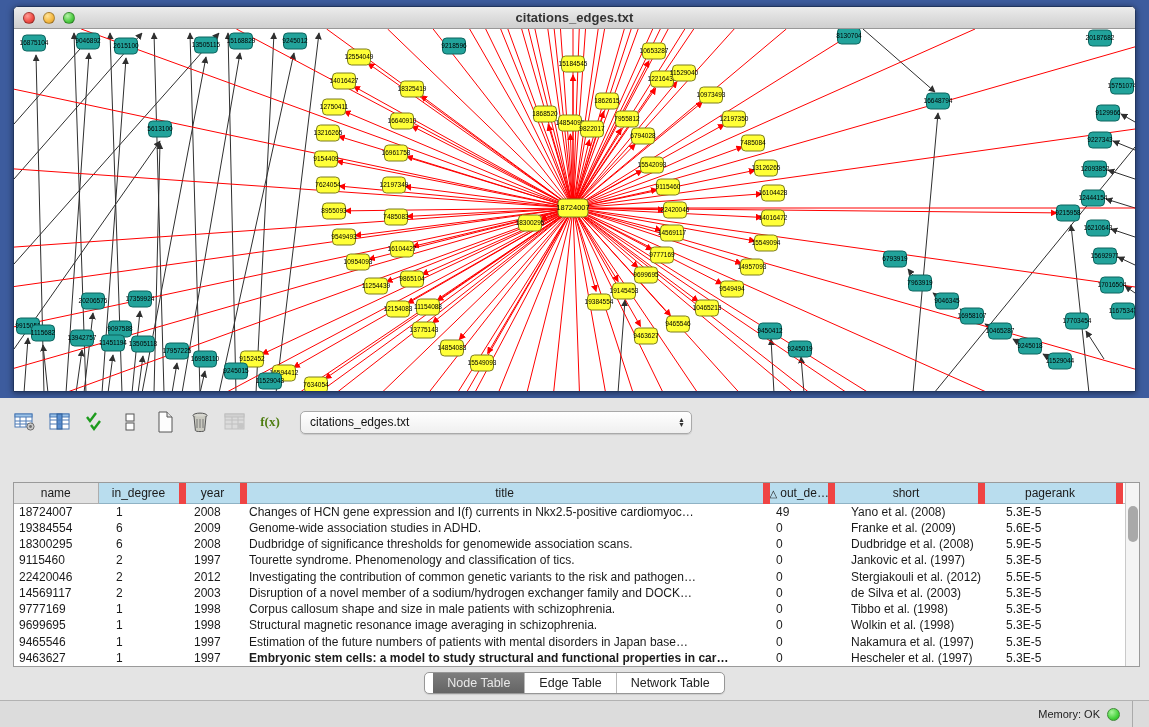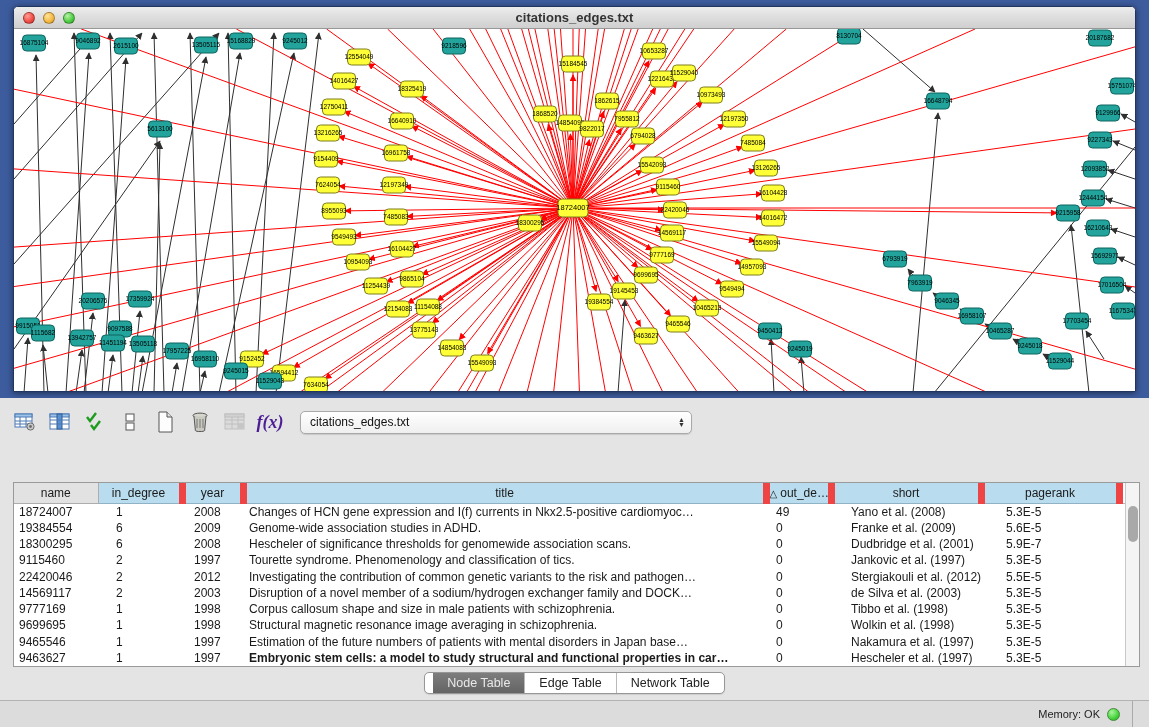--- a/index.html
+++ b/index.html
@@ -29,21 +29,21 @@
     border-top:1px solid #f6f6f6; border-bottom:1px solid #ababab;
     display:flex; align-items:center; padding:0 10px; }
   .panel-title { font-size:12px; color:#333; }
   .panel-titlebar .spacer { flex:1; }
   .pt-btn { width:22px; height:20px; display:flex; align-items:center; justify-content:center; cursor:default; }
   .close-x { font-size:14px; font-weight:bold; color:#222; line-height:1; }
 
   .toolbar { height:36px; display:flex; align-items:center; padding:0 12px; gap:9px; margin-top:6px; }
   .tb-btn { width:26px; height:26px; display:flex; align-items:center; justify-content:center; border-radius:3px; }
   .tb-btn.disabled { opacity:.4; }
-  .fx { font-family:"Liberation Serif",serif; font-style:italic; font-size:18px; font-weight:bold; color:#4c1d95; }
+  .fx { font-family:"Liberation Serif",serif; font-size:13px; font-weight:bold; color:#4d7c0f; }
 
   .table-select { margin-left:8px; width:392px; height:23px; border:1px solid #a9a9a9; border-radius:5px;
     background:linear-gradient(#ffffff,#efefef); display:flex; align-items:center; padding:0 6px 0 9px;
     font-size:12px; color:#111; box-shadow:0 1px 1px rgba(0,0,0,.12); }
   .table-select .sel-label { flex:1; }
   .updown { display:flex; flex-direction:column; align-items:center; line-height:5px; font-size:7px; color:#333; }
 
   .table-wrap { position:absolute; left:13px; top:84px; width:1127px; height:185px;
     border:1px solid #9a9a9a; background:#fff; display:flex; }
   table { border-collapse:collapse; table-layout:fixed; font-size:12px; color:#1a1a1a; width:1111px; }
@@ -784,24 +784,24 @@
             <td style="padding-left: 6px;">Genome-wide association studies in ADHD.</td>
             <td style="padding-left: 10px;">0</td>
             <td style="padding-left: 20px;">Franke et al. (2009)</td>
             <td style="padding-left: 25px;">5.6E-5</td>
             <td style="padding-left: 0px;"></td>
           </tr>
           <tr>
             <td style="padding-left: 5px;">18300295</td>
             <td style="padding-left: 18px;">6</td>
             <td style="padding-left: 12px;">2008</td>
-            <td style="padding-left: 6px;">Hescheler of significance thresholds for genomewide association scans.</td>
+            <td style="padding-left: 6px;">Dudbridge of significance thresholds for genomewide association scans.</td>
             <td style="padding-left: 10px;">0</td>
-            <td style="padding-left: 20px;">Dudbridge et al. (2001)</td>
-            <td style="padding-left: 25px;">5.9E-7</td>
+            <td style="padding-left: 20px;">Dudbridge et al. (2008)</td>
+            <td style="padding-left: 25px;">5.9E-5</td>
             <td style="padding-left: 0px;"></td>
           </tr>
           <tr>
             <td style="padding-left: 5px;">9115460</td>
             <td style="padding-left: 18px;">2</td>
             <td style="padding-left: 12px;">1997</td>
             <td style="padding-left: 6px;">Tourette syndrome. Phenomenology and classification of tics.</td>
             <td style="padding-left: 10px;">0</td>
             <td style="padding-left: 20px;">Jankovic et al. (1997)</td>
             <td style="padding-left: 25px;">5.3E-5</td>

